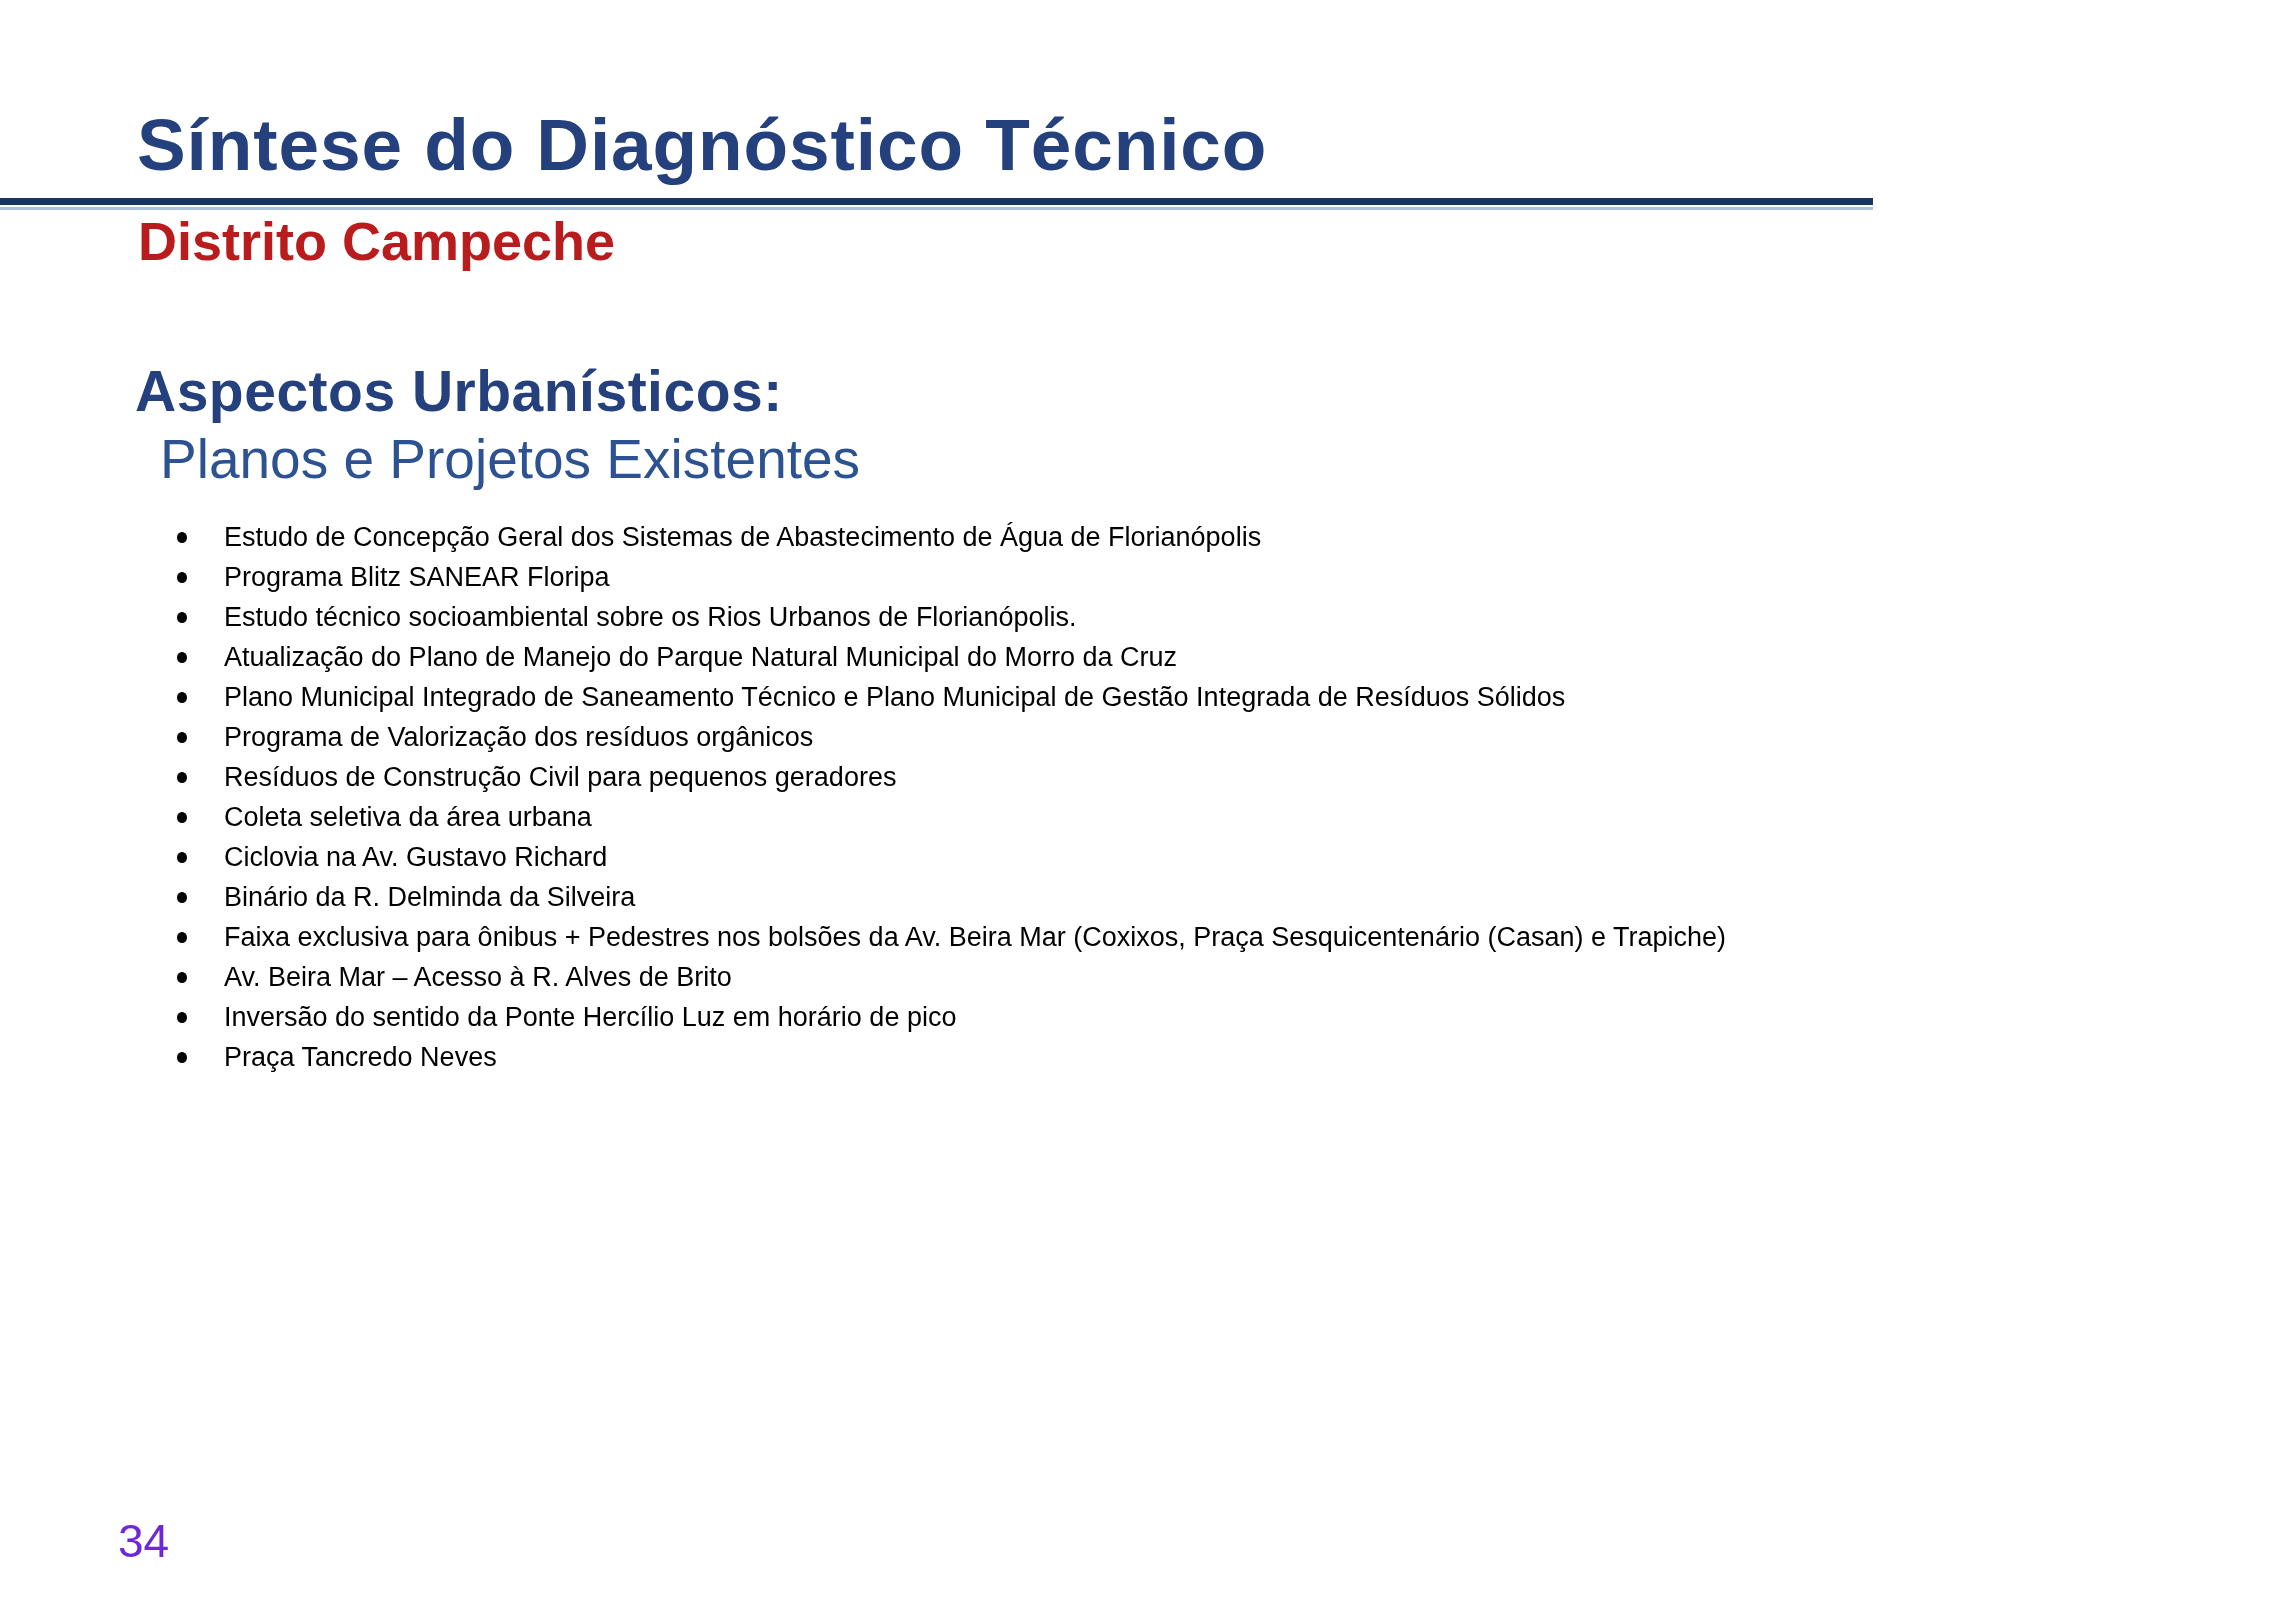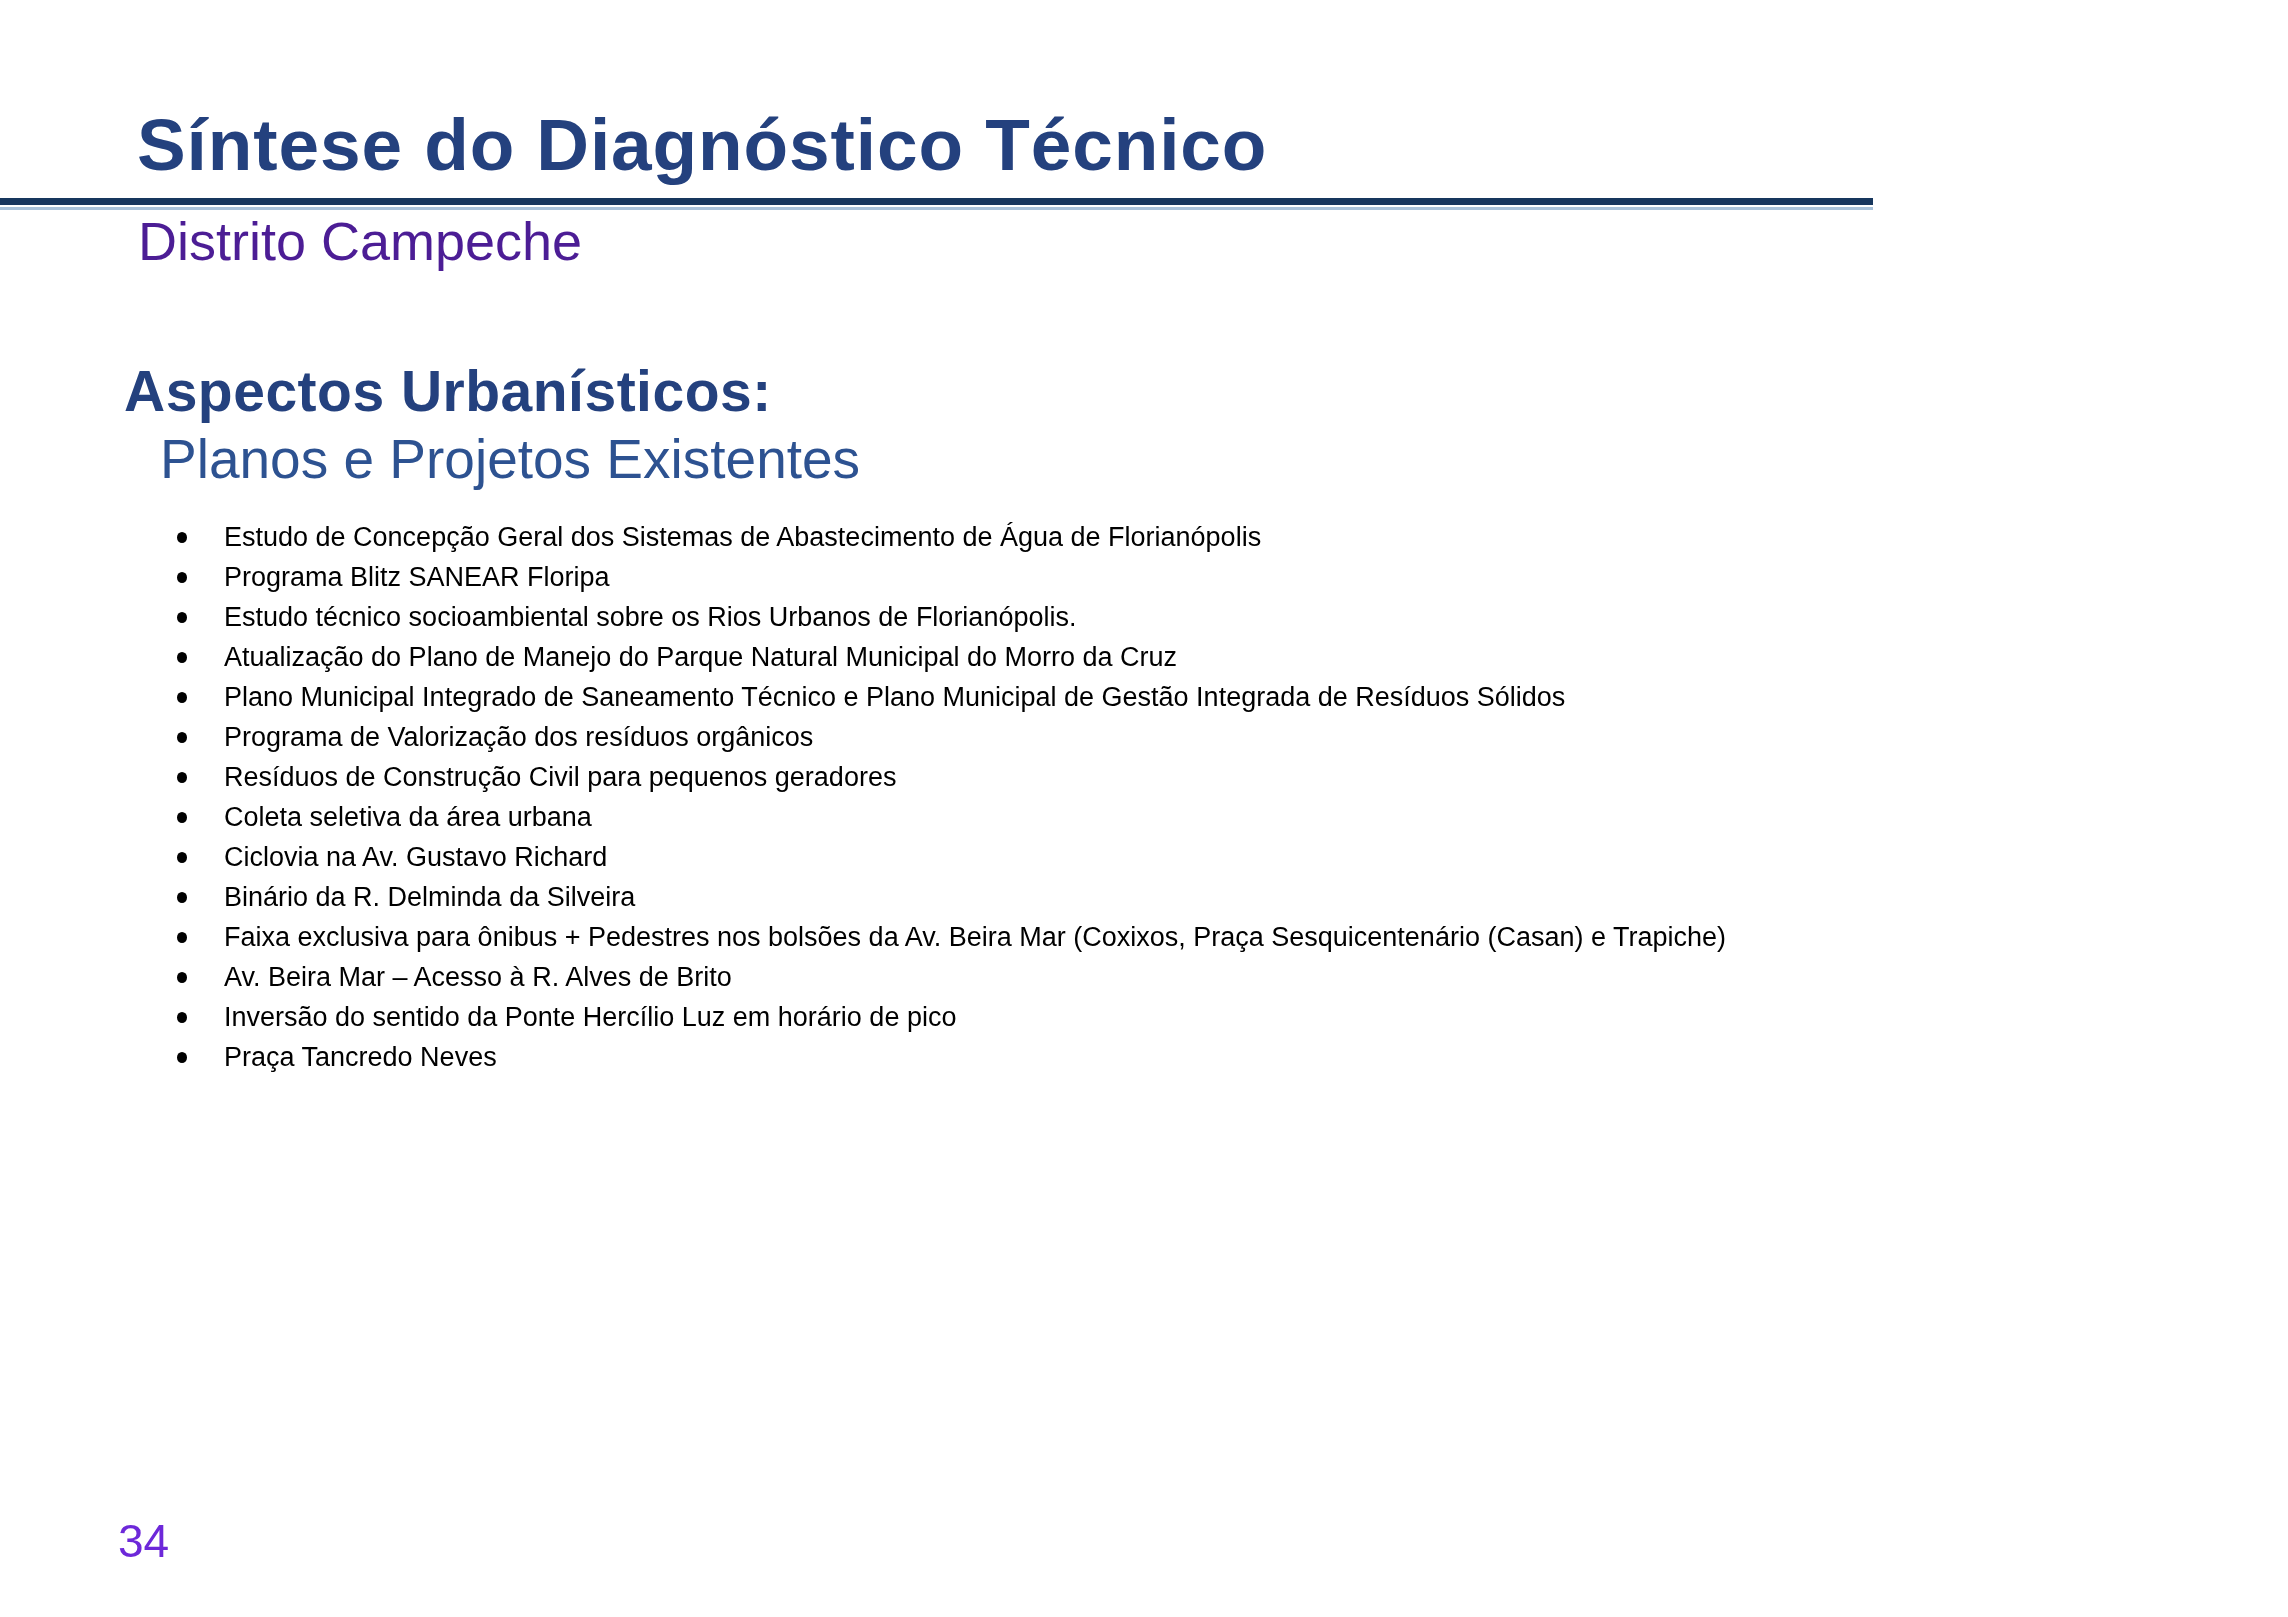--- a/index.html
+++ b/index.html
@@ -40,28 +40,28 @@
     width: 2289px;
     height: 2.8px;
     background: #a9c2da;
   }
 
   .page-subtitle {
     position: absolute;
     left: 138px;
     top: 210px;
     font-size: 54px;
-    font-weight: 400;
-    color: #4c1d95;
+    font-weight: 700;
+    color: #b91c1c;
     white-space: nowrap;
   }
 
   .section-title {
     position: absolute;
-    left: 124px;
+    left: 135px;
     top: 358px;
     font-size: 57px;
     font-weight: 800;
     letter-spacing: 0.5px;
     color: #24417e;
     white-space: nowrap;
     text-align: center;
   }
 
   .section-subtitle {

